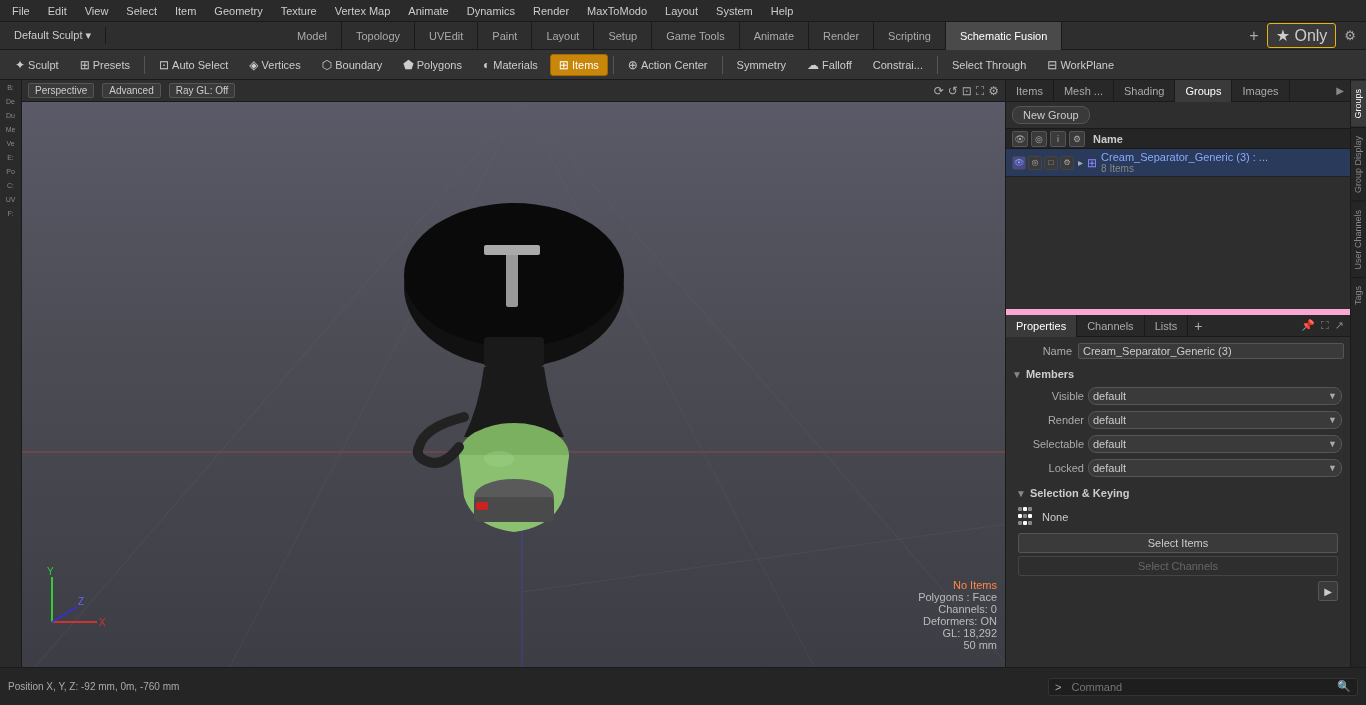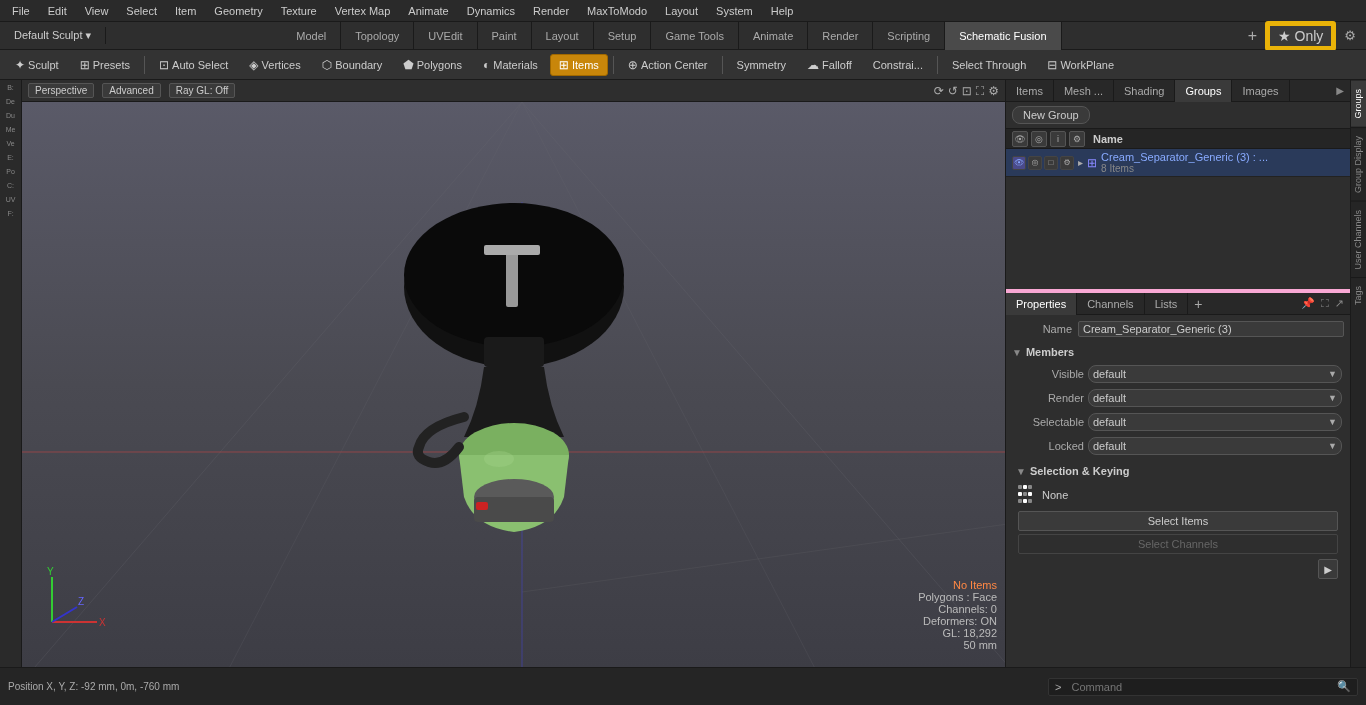--- a/index.html
+++ b/index.html
@@ -11,21 +11,21 @@
 
     
     .layouts-bar { background: #2e2e2e; height: 28px; display: flex; align-items: center; border-bottom: 1px solid #1a1a1a; flex-shrink: 0; }
     .layouts-left { display: flex; align-items: center; padding: 0 6px; gap: 4px; border-right: 1px solid #1a1a1a; }
     .layouts-center { display: flex; align-items: stretch; flex: 1; justify-content: center; gap: 0; }
     .layout-tab { padding: 0 14px; height: 28px; display: flex; align-items: center; font-size: 11px; color: #aaa; cursor: pointer; border-right: 1px solid #1a1a1a; }
     .layout-tab.active { background: #4a4a4a; color: #fff; }
     .layouts-right { display: flex; align-items: center; padding: 0 6px; gap: 4px; }
     .plus-btn { color: #aaa; font-size: 16px; padding: 0 4px; cursor: pointer; }
     .gear-btn { color: #aaa; font-size: 13px; padding: 0 4px; cursor: pointer; margin-left: auto; }
-    .only-btn { background: #3a3a3a; color: #ccc; padding: 2px 8px; border-radius: 3px; font-size: 14px; cursor: pointer; border: 5px solid #eab308; }
+    .only-btn { background: #3a3a3a; color: #ccc; padding: 2px 8px; border-radius: 3px; font-size: 16px; cursor: pointer; border: 1px solid #eab308; }
 
     
     .tools-bar { background: #333; height: 30px; display: flex; align-items: center; padding: 0 6px; gap: 3px; border-bottom: 1px solid #1a1a1a; flex-shrink: 0; }
     .tool-btn { padding: 2px 8px; height: 22px; display: flex; align-items: center; gap: 3px; color: #ccc; font-size: 11px; cursor: pointer; border-radius: 3px; border: 1px solid transparent; }
     .tool-btn.active { background: #c8860a; color: #fff; border-color: #a06800; }
     .tool-sep { width: 1px; height: 18px; background: #555; margin: 0 2px; }
     .tool-icon { font-size: 12px; }
 
     
     .main-area { display: flex; flex: 1; overflow: hidden; }
@@ -83,21 +83,21 @@
     .groups-list { flex: 1; max-height: 140px; overflow-y: auto; }
     .groups-list-item { display: flex; align-items: center; padding: 2px 6px; border-bottom: 1px solid #222; min-height: 20px; }
     .gli-icons { display: flex; gap: 2px; align-items: center; margin-right: 4px; }
     .gli-icon { width: 14px; height: 14px; background: #3a3a3a; border: 1px solid #444; border-radius: 2px; display: flex; align-items: center; justify-content: center; font-size: 8px; color: #aaa; cursor: pointer; }
     .gli-icon.eye { background: #4a4a8a; color: #88aaff; }
     .gli-plus { color: #aaa; font-size: 10px; margin-right: 4px; cursor: pointer; }
     .gli-name { font-size: 11px; color: #88aaff; flex: 1; cursor: pointer; }
     .gli-sub { font-size: 10px; color: #888; }
 
     
-    .props-panel { border-top: 4px solid #f9a8d4; flex-shrink: 0; }
+    .props-panel { border-top: 6px solid #f9a8d4; flex-shrink: 0; margin-top: 20px; }
     .props-tabs { display: flex; align-items: center; background: #282828; border-bottom: 1px solid #1a1a1a; height: 22px; }
     .props-tab { padding: 0 10px; height: 22px; display: flex; align-items: center; font-size: 11px; color: #aaa; cursor: pointer; border-right: 1px solid #1a1a1a; }
     .props-tab.active { background: #3a3a3a; color: #fff; }
     .props-tab-add { color: #aaa; cursor: pointer; padding: 0 6px; font-size: 14px; }
     .props-tab-right { margin-left: auto; display: flex; gap: 2px; padding-right: 4px; }
     .pts-icon { color: #888; cursor: pointer; font-size: 11px; padding: 0 2px; }
 
     
     .props-content { padding: 4px; }
 

